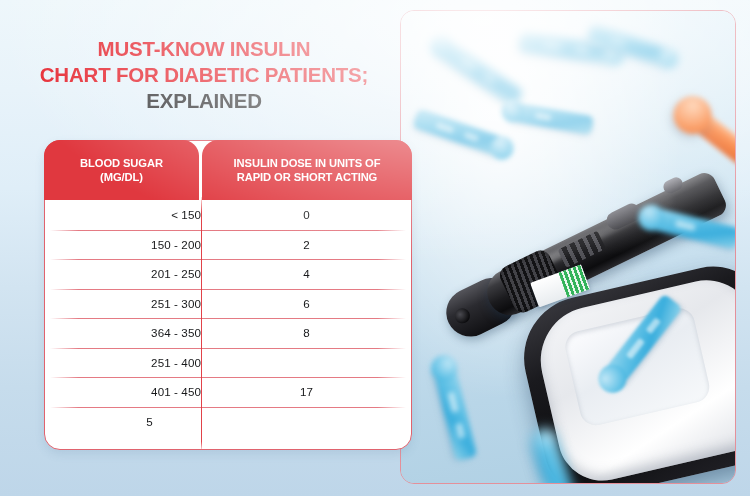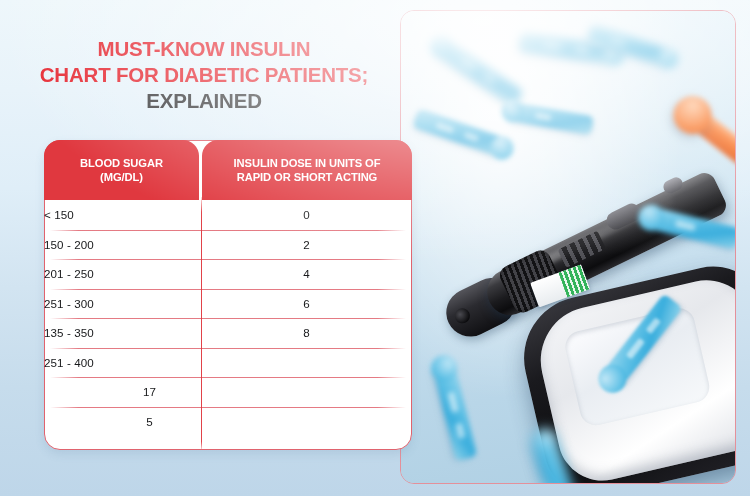--- a/index.html
+++ b/index.html
@@ -330,21 +330,21 @@
     left: 6px; right: 6px; top: 0;
     height: 1px;
     background: linear-gradient(90deg,
       rgba(224,99,110,0) 0%,
       rgba(224,99,110,.85) 8%,
       rgba(224,99,110,.85) 92%,
       rgba(224,99,110,0) 100%);
   }
   .trow .c-left {
     width: 157px;
-    text-align: left;
+    text-align: right;
     font-size: 11.6px;
     color: #17181a;
     letter-spacing: .1px;
   }
   .trow .c-right {
     width: 211px;
     text-align: center;
     font-size: 11.6px;
     color: #17181a;
   }
@@ -482,27 +482,28 @@
         </div>
         <div class="trow">
           <div class="c-left">201 - 250</div>
           <div class="c-right">4</div>
         </div>
         <div class="trow">
           <div class="c-left">251 - 300</div>
           <div class="c-right">6</div>
         </div>
         <div class="trow">
-          <div class="c-left">135 - 350</div>
+          <div class="c-left">364 - 350</div>
           <div class="c-right">8</div>
         </div>
         <div class="trow">
           <div class="c-left">251 - 400</div>
         </div>
         <div class="trow">
+          <div class="c-left">401 - 450</div>
           <div class="c-right">17</div>
         </div>
         <div class="trow">
           <div class="c-right">5</div>
         </div>
       </div>
     <div id="vdiv"></div>
   </div>
 
 </div>

